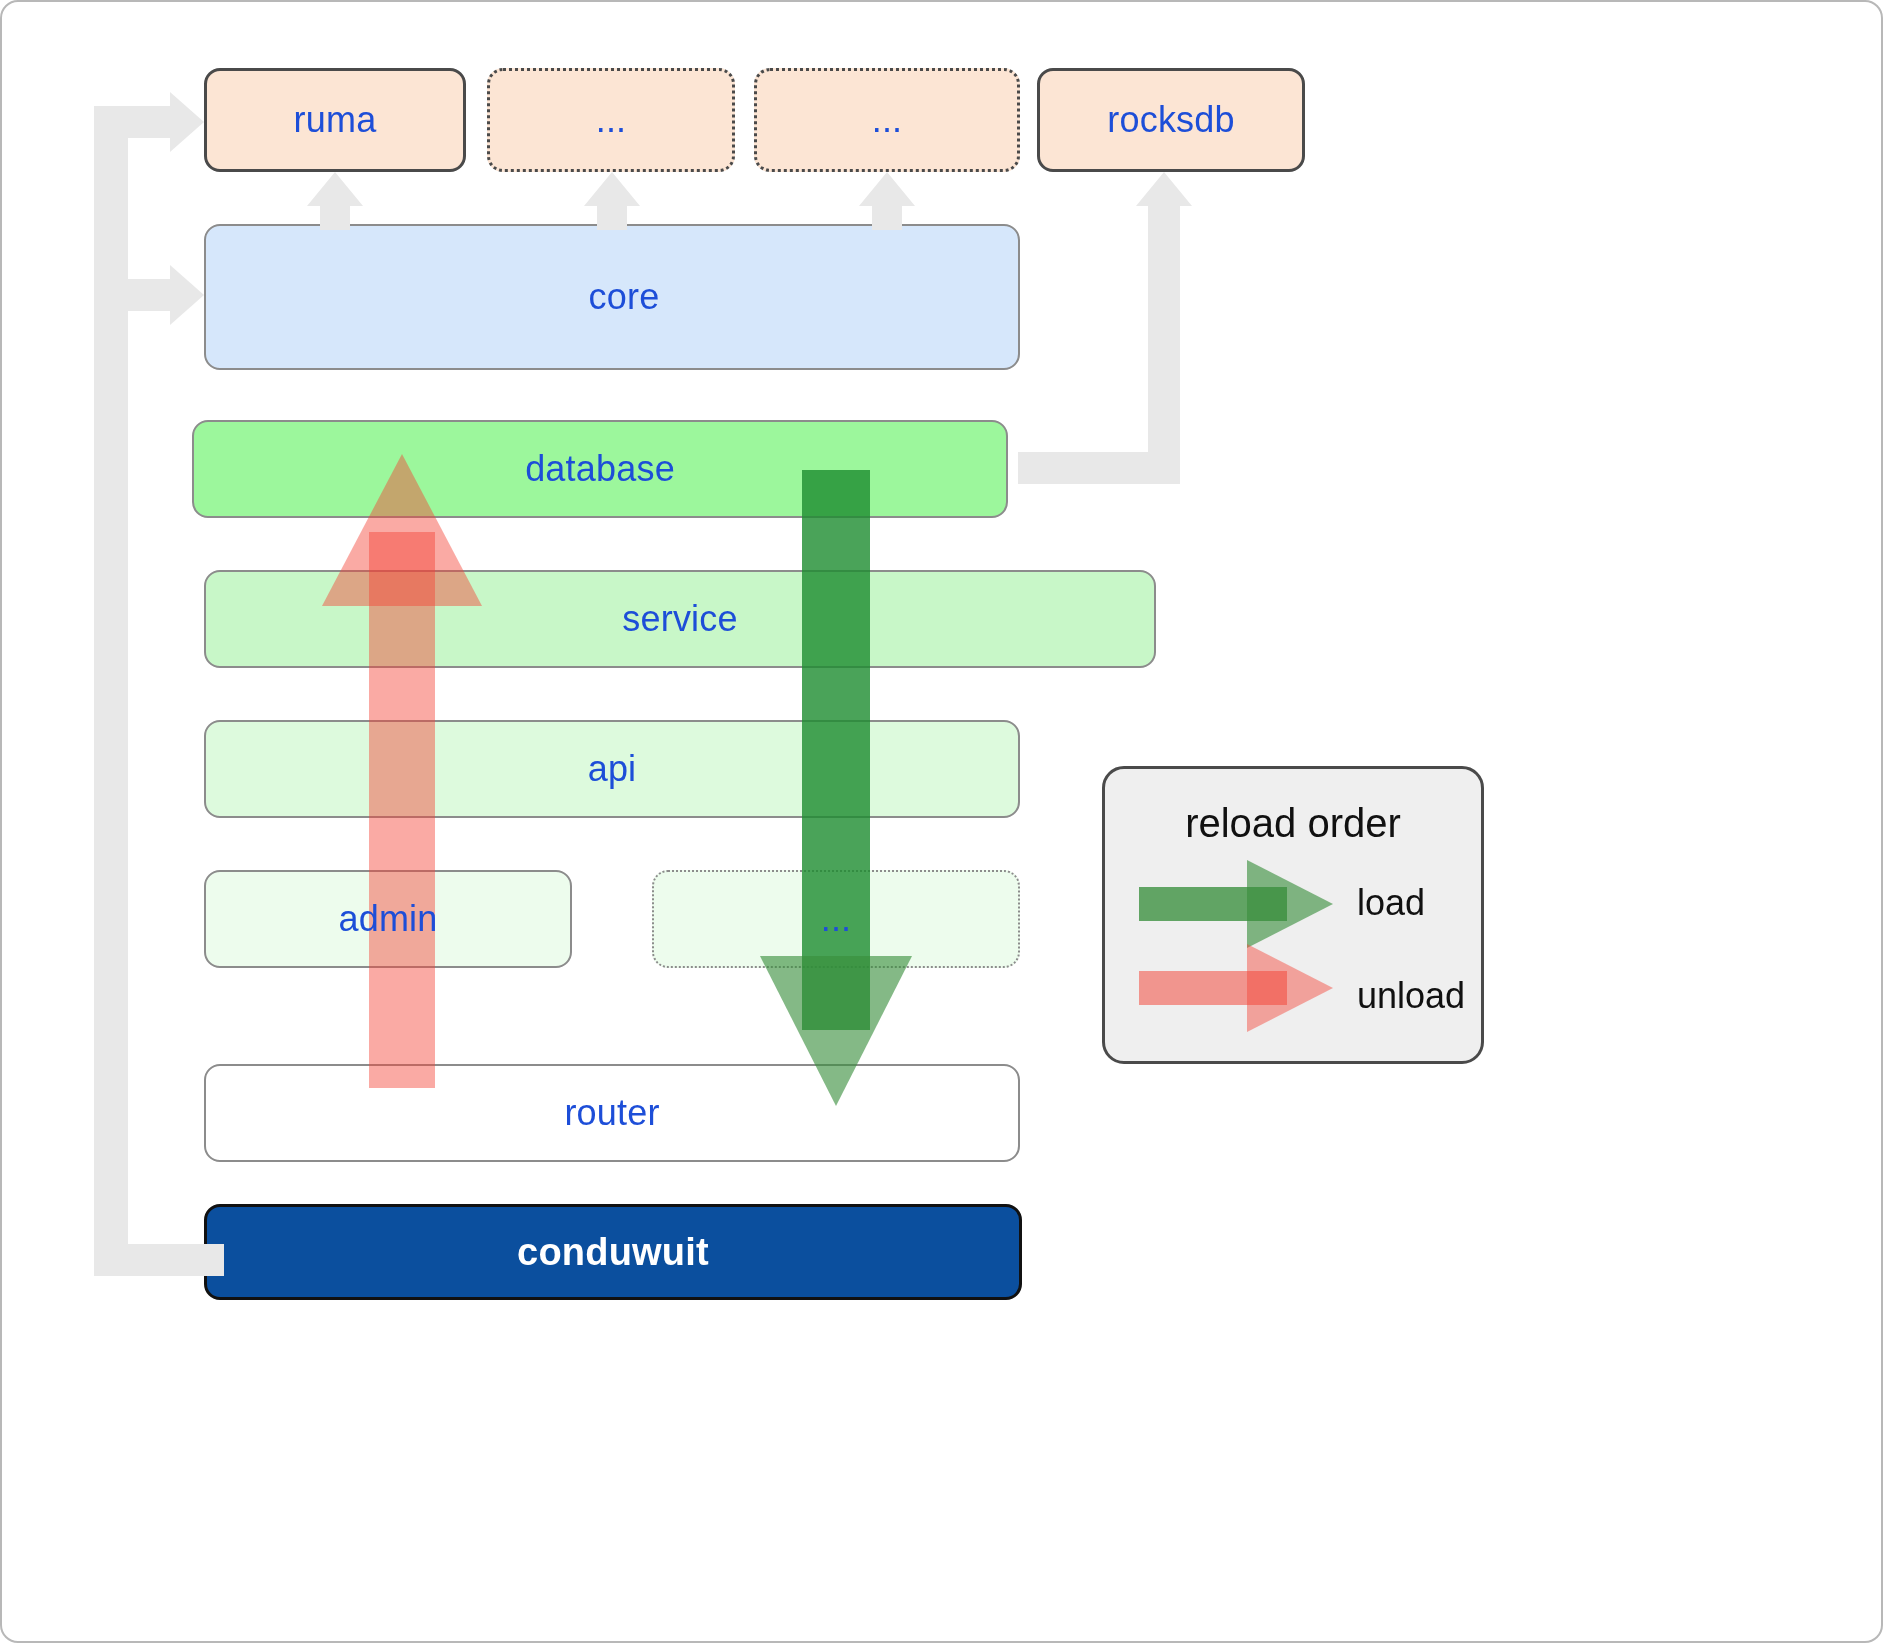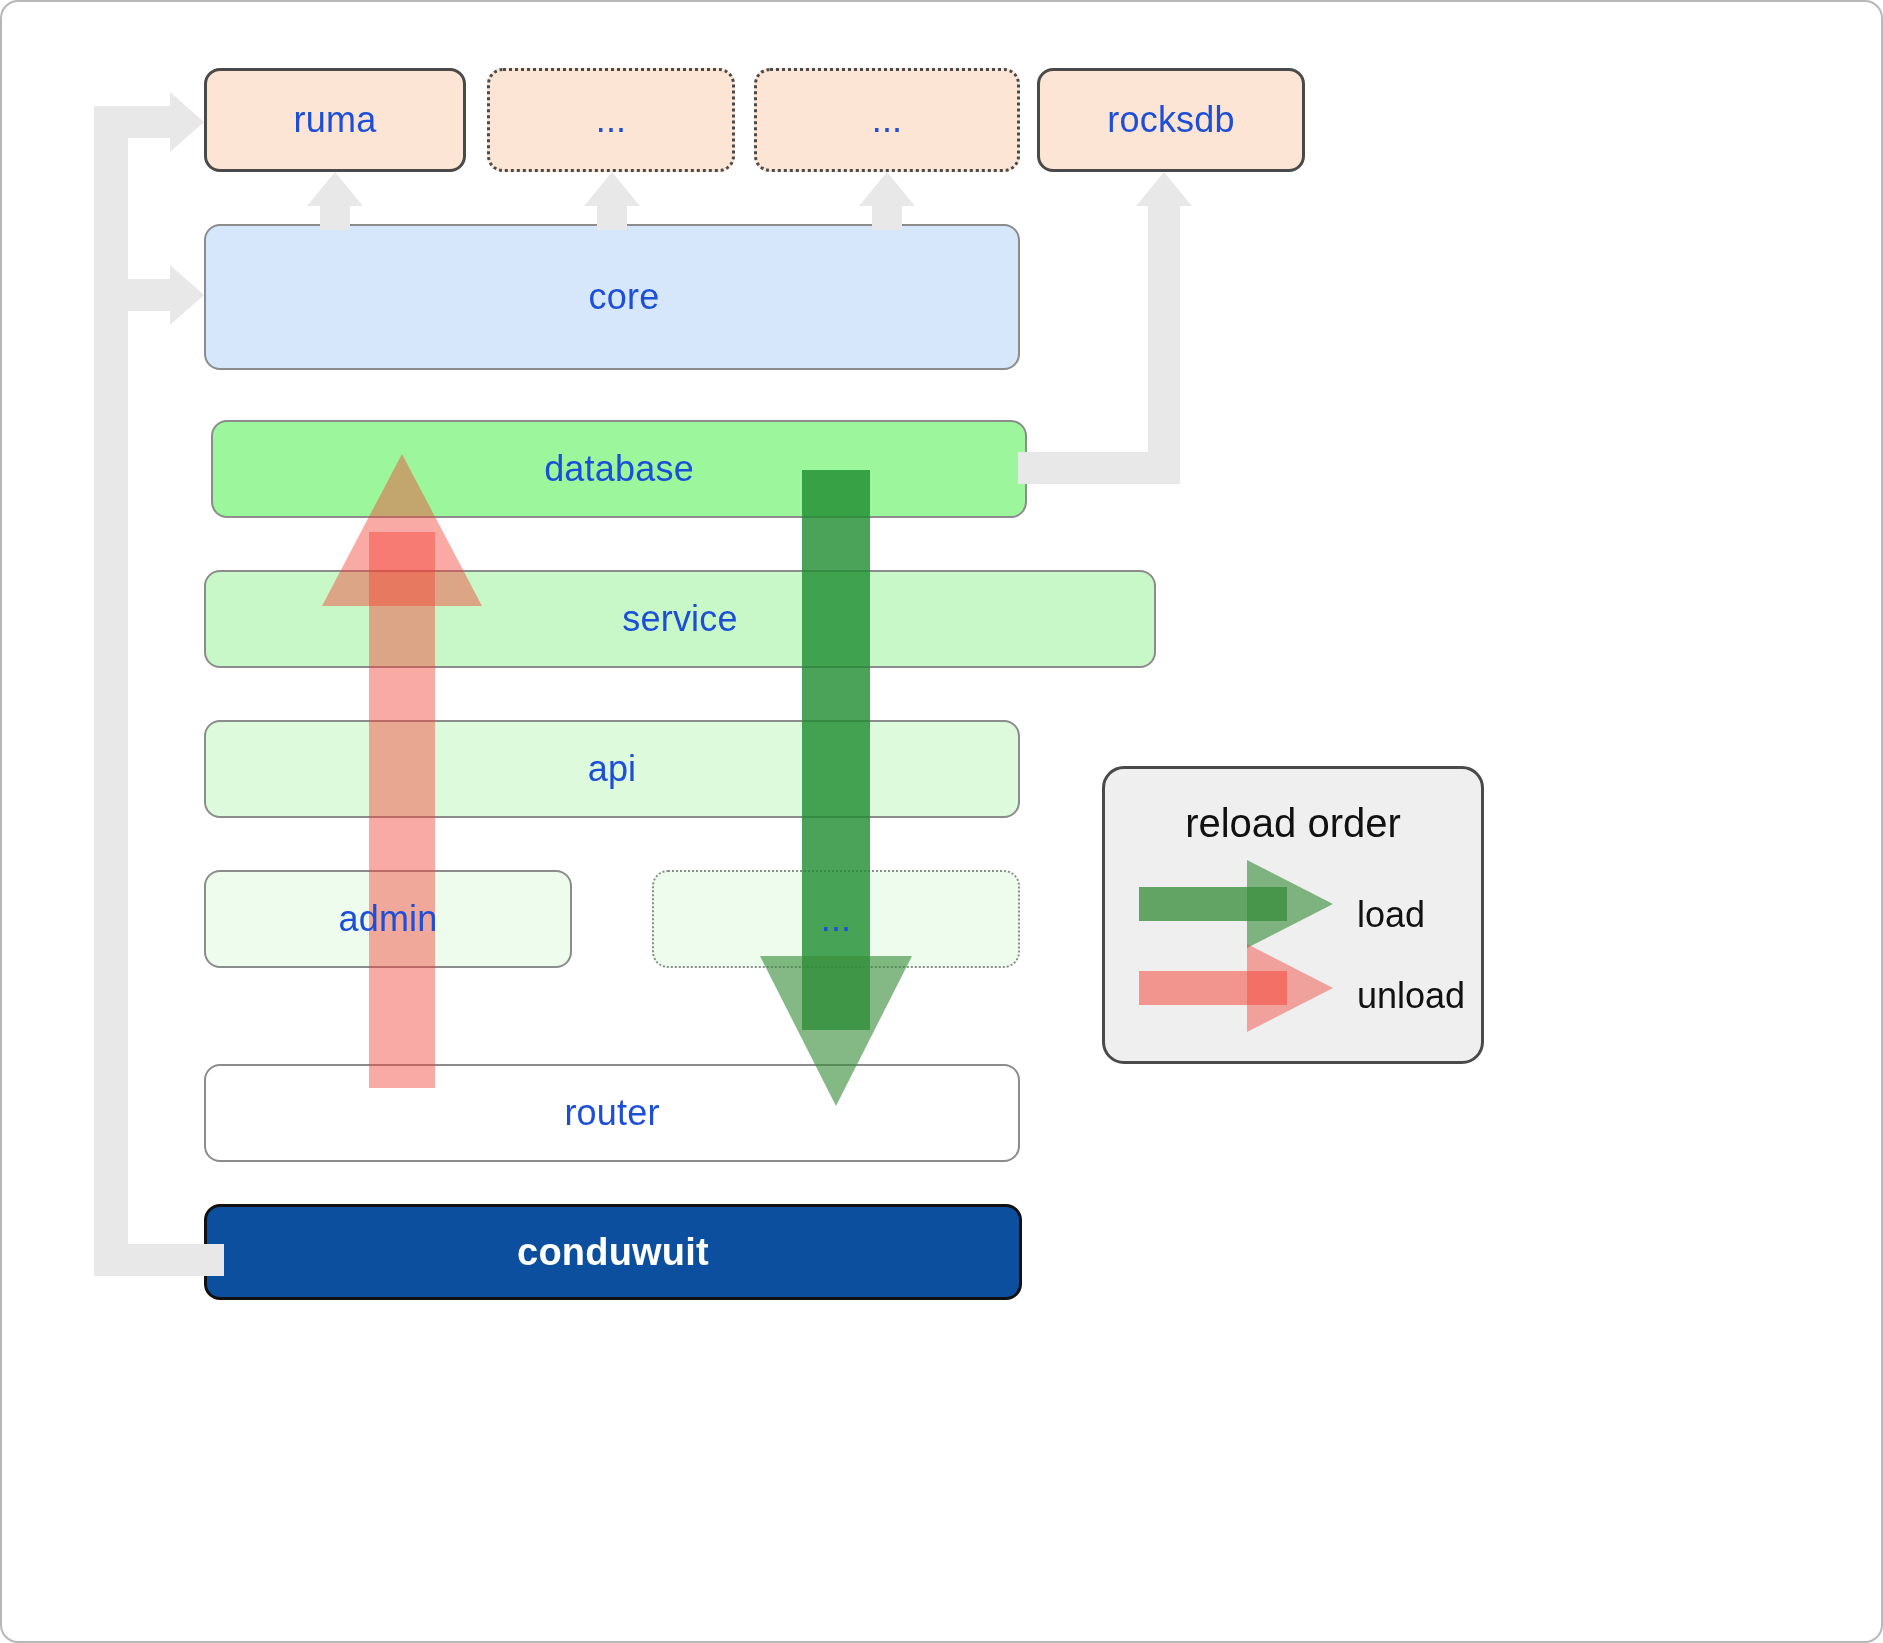--- a/index.html
+++ b/index.html
@@ -198,21 +198,21 @@
   <div class="node core" style="left:202px; top:222px; width:816px; height:146px;">
     <span class="lbl">core</span>
   </div>
 
   <div class="flow-shaft-red" style="left:367px; top:530px; width:66px; height:556px;"></div>
   <div class="flow-head-red" style="left:320px; top:452px;"></div>
 
   <div class="flow-shaft-green" style="left:800px; top:468px; width:68px; height:560px;"></div>
   <div class="flow-head-green" style="left:758px; top:954px;"></div>
 
-  <div class="node layer" style="left:209px; top:418px; width:816px; height:98px; background:#9cf79c;">
+  <div class="node layer" style="left:190px; top:418px; width:816px; height:98px; background:#9cf79c;">
     <span class="lbl">database</span>
   </div>
 
   <div class="node layer" style="left:202px; top:568px; width:952px; height:98px; background:#c8f7c8;">
     <span class="lbl">service</span>
   </div>
 
   <div class="node layer" style="left:202px; top:718px; width:816px; height:98px; background:#ddfadd;">
     <span class="lbl">api</span>
   </div>
@@ -232,20 +232,20 @@
   <div class="node conduwuit" style="left:202px; top:1202px; width:818px; height:96px;">
     <span class="lbl">conduwuit</span>
   </div>
 
   <div class="legend" style="left:1100px; top:764px; width:382px; height:298px;border-radius:22px;">
 
     <div class="legend-title" style="top:32px;">reload order</div>
 
     <div class="lg-shaft load" style="left:34px; top:118px; width:148px;"></div>
     <div class="lg-head load" style="left:142px; top:91px;"></div>
-    <div class="legend-label" style="left:252px; top:113px;margin-top:12px;">load</div>
+    <div class="legend-label" style="left:252px; top:113px;">load</div>
 
     <div class="lg-shaft unload" style="left:34px; top:202px; width:148px;"></div>
     <div class="lg-head unload" style="left:142px; top:175px;"></div>
     <div class="legend-label" style="left:252px; top:206px;text-align:center;">unload</div>
   </div>
 
 </div>
 
 </body></html>

